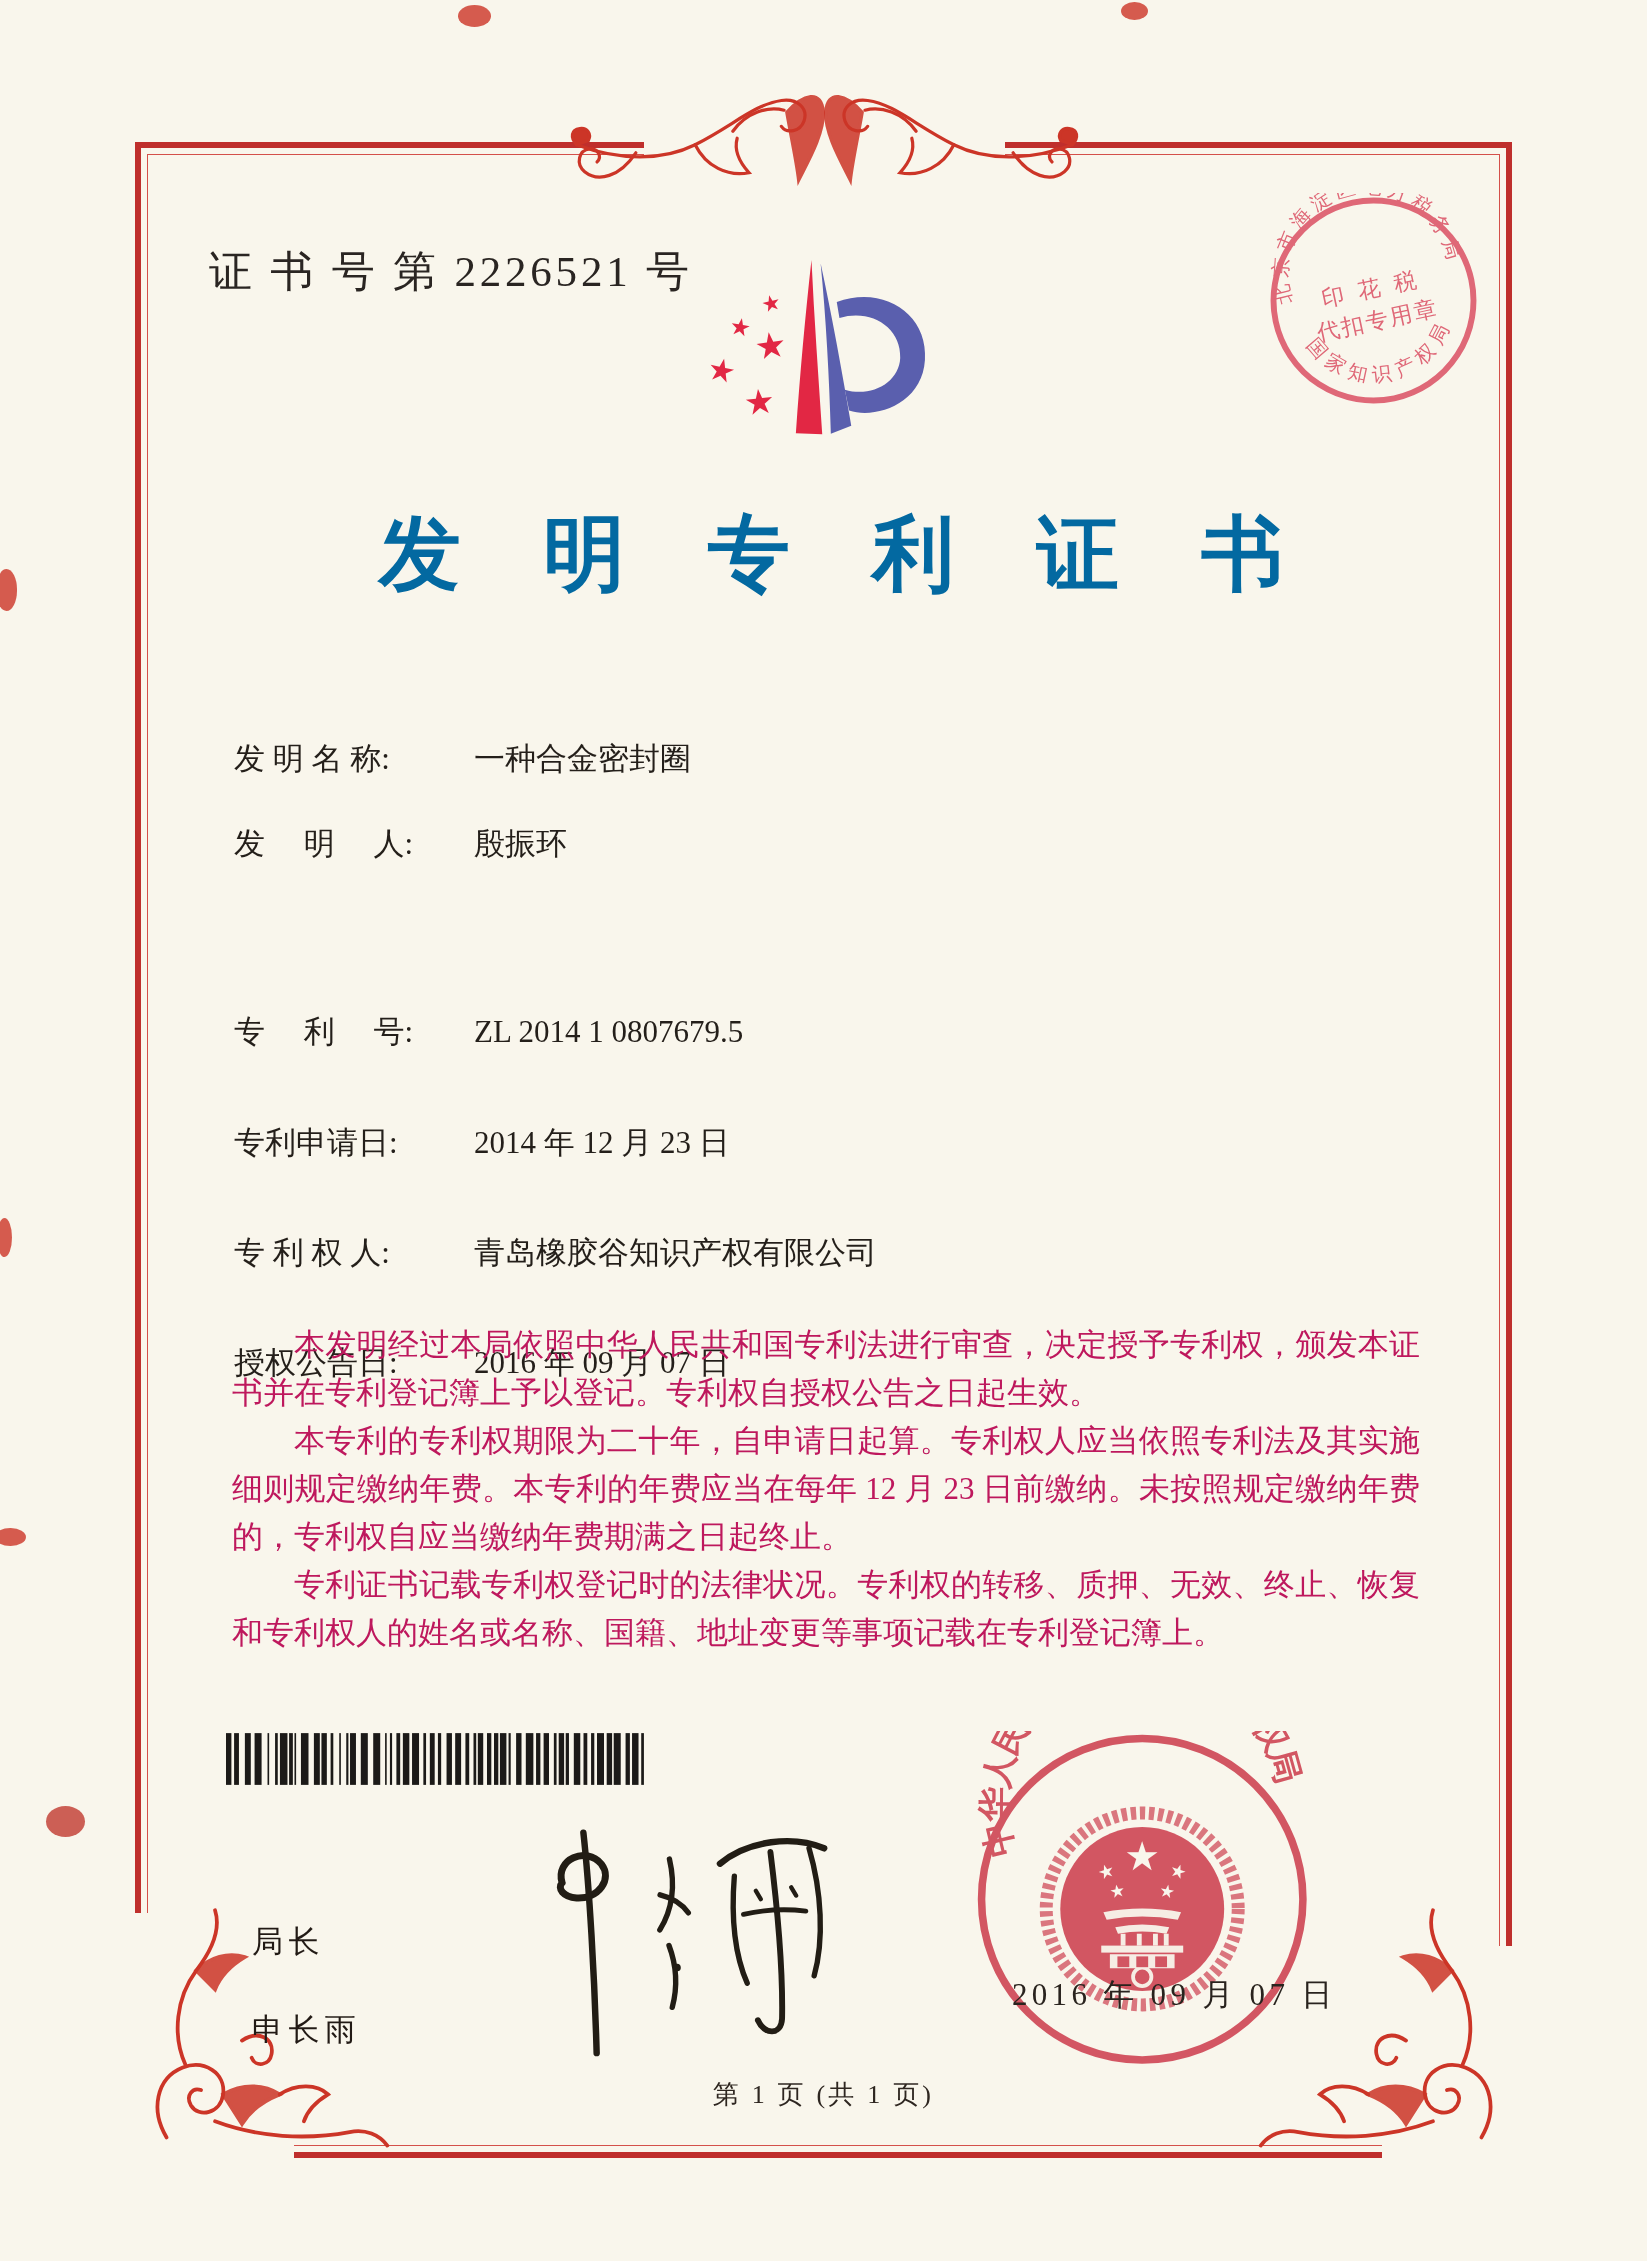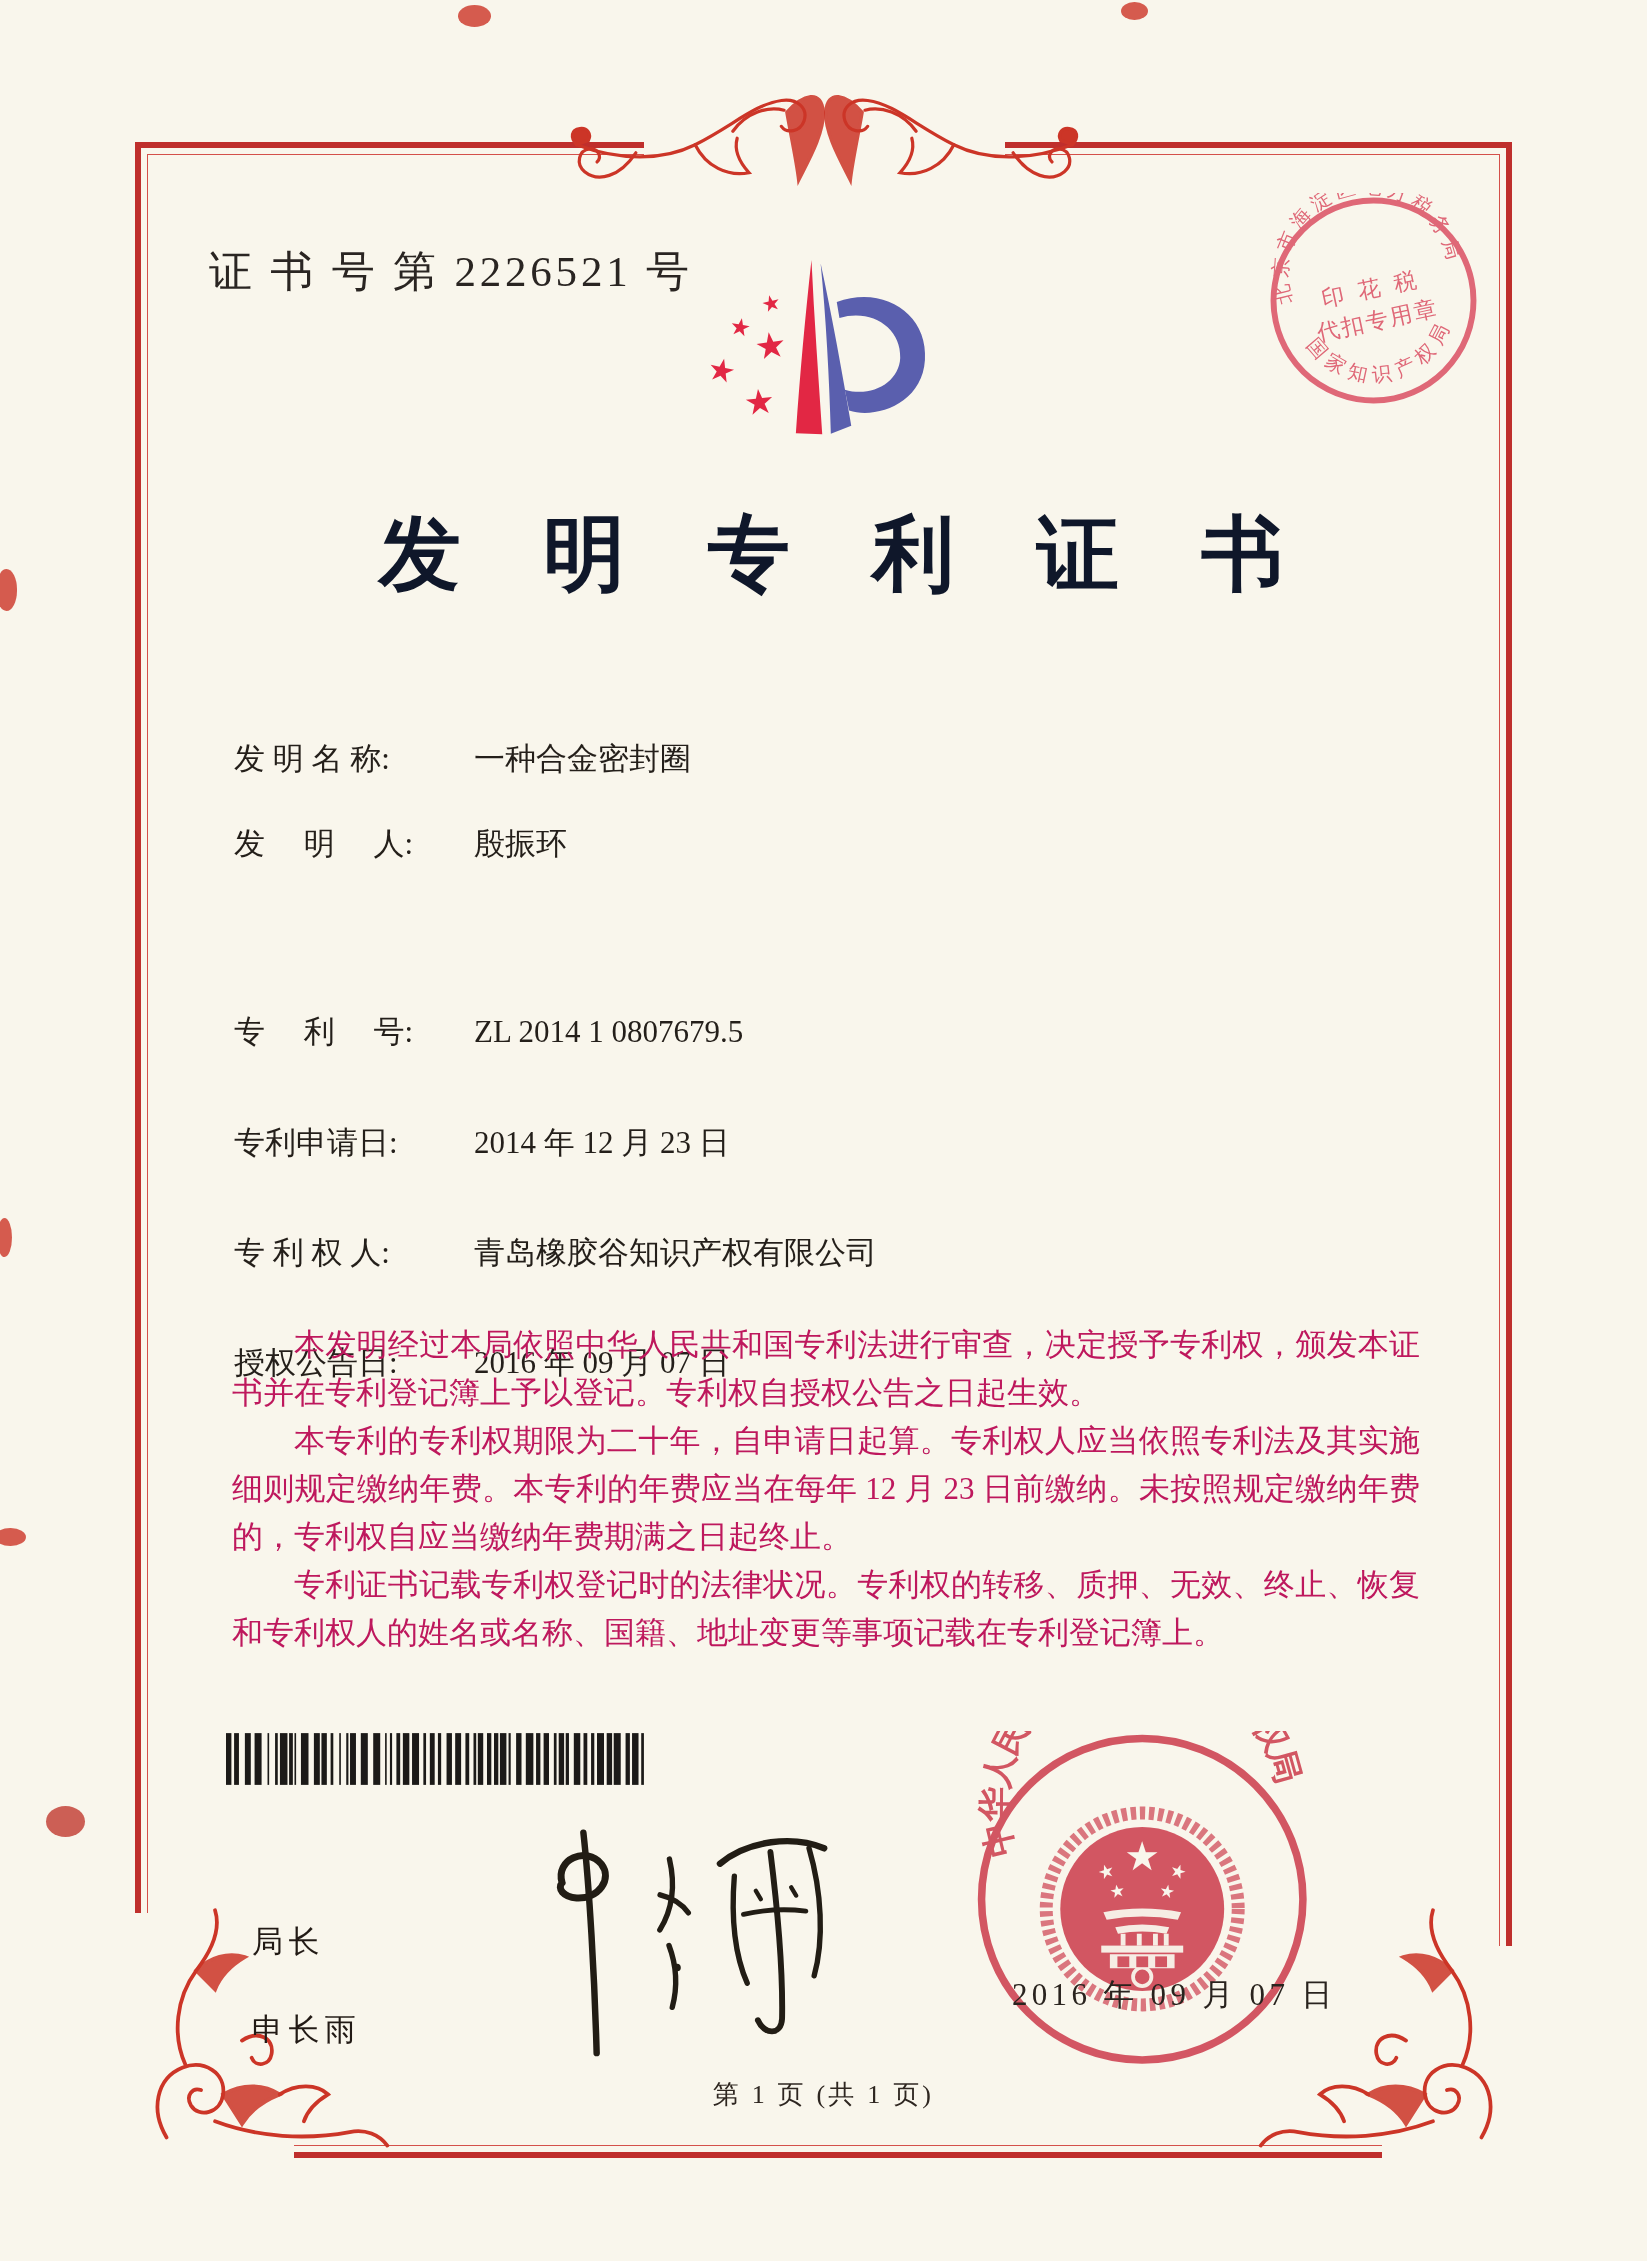--- a/index.html
+++ b/index.html
@@ -13,21 +13,21 @@
        font-family:"Liberation Serif","DejaVu Serif",serif;color:var(--ink);}
   .abs{position:absolute;}
   
   .frame-outer{left:135px;top:142px;width:1377px;height:2016px;border:6px solid var(--border_red);z-index:1;}
   .frame-inner{left:147px;top:154px;width:1353px;height:1992px;border:1.6px solid var(--thin_red);z-index:1;}
   .patch{background:var(--paper);z-index:2;}
   .ornament{z-index:3;}
   .content{z-index:4;}
   .cert-no{left:209px;top:243px;font-size:43px;letter-spacing:3.8px;color:#2a2522;}
   .title{left:0;right:0;top:500px;text-align:center;font-size:82px;font-weight:700;
-         letter-spacing:31px;padding-left:46px;color:#0f172a;}
+         letter-spacing:31px;padding-left:46px;color:#0369a1;}
   .field-row{left:234px;font-size:31px;line-height:1.15;white-space:nowrap;width:1185px;}
   .field-row .val{position:absolute;left:240px;top:0;}
   .body-text{left:232px;top:1321px;width:1188px;font-size:31px;line-height:48px;
              text-align:justify;color:#be185d;}
   .body-text p{text-indent:2em;margin:0;}
   .director{font-size:31px;letter-spacing:5.4px;color:#221a15;}
   .seal-date{left:1012px;top:1974px;font-size:31px;letter-spacing:4.3px;color:#29231e;z-index:6;}
   .footer{left:0;right:0;top:2077px;text-align:center;font-size:26px;letter-spacing:3.2px;color:#2e2620;}
   .speck{background:var(--ornament_red);border-radius:50%;opacity:.8;z-index:2;}
   svg text{font-family:"Liberation Serif","DejaVu Serif",serif;}

